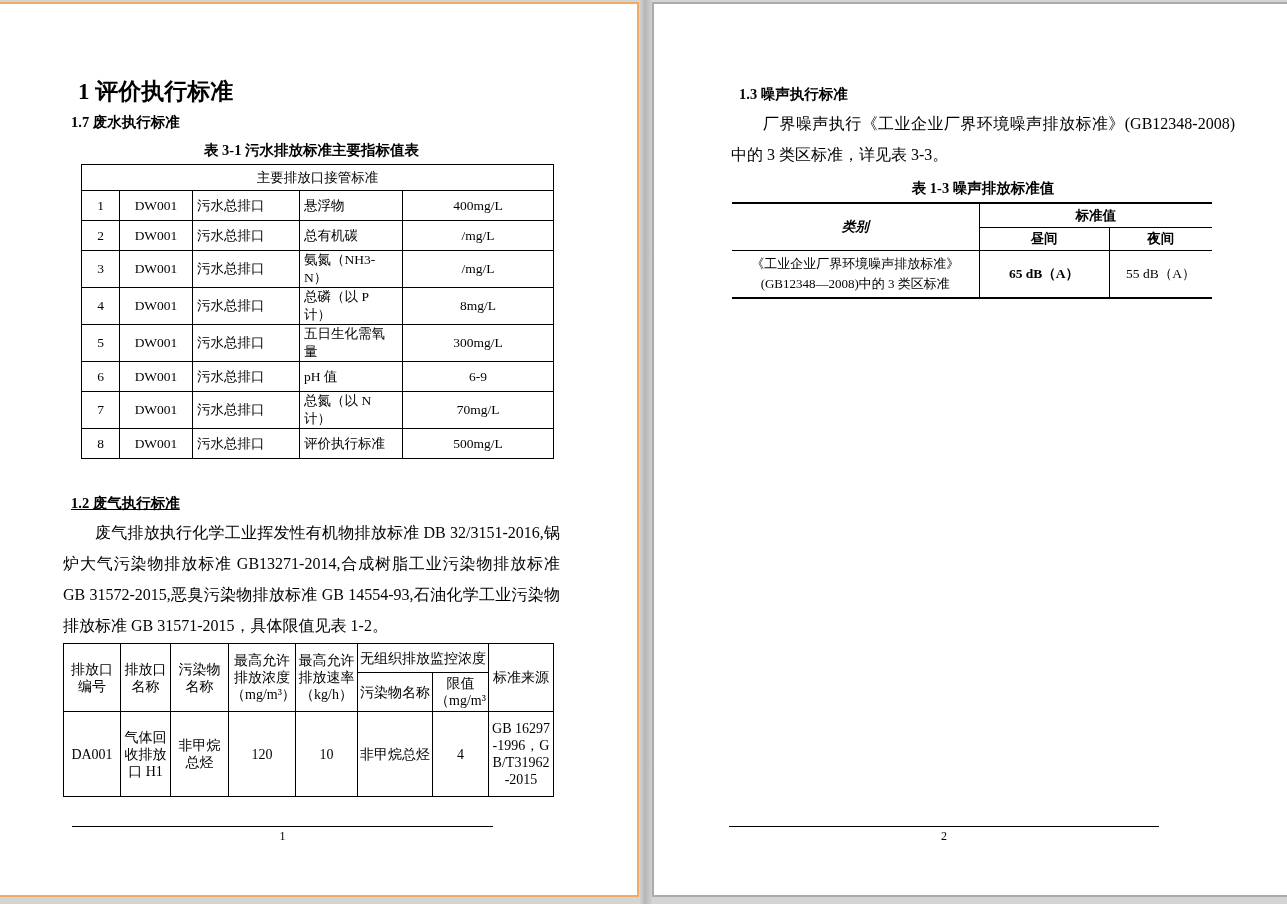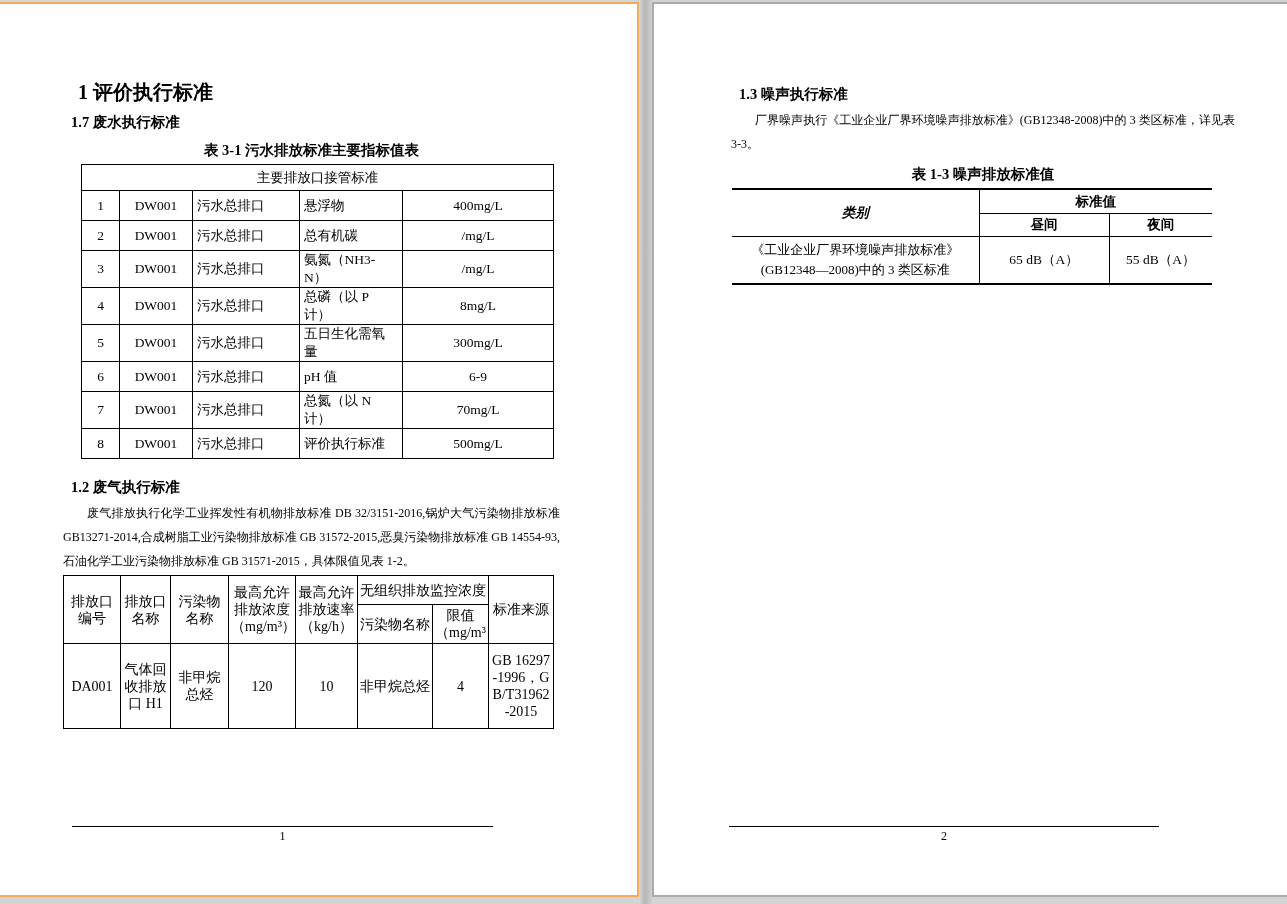--- a/index.html
+++ b/index.html
@@ -15,25 +15,25 @@
   }
   .page{
     position:absolute;top:2px;height:895px;background:#ffffff;
     box-sizing:border-box;
   }
   .page-left{left:-22px;width:661px;border:2px solid #f0ac62;border-left:none;}
   .page-right{left:652px;width:660px;border:2px solid #ababab;}
   .content-l{padding:78px 77px 0 85px;}
   .content-r{padding:80px 75px 0 77px;}
 
-  h1{font-size:20px;font-weight:bold;margin:0 0 0 15px;line-height:20px;}
+  h1{font-size:23px;font-weight:bold;margin:0 0 0 15px;line-height:20px;}
   h2{font-size:14.5px;font-weight:bold;margin:10px 0 0 8px;line-height:20px;}
-  h2.sec12{margin-top:18px;}
+  h2.sec12{margin-top:34px;text-decoration:underline;}
   p.body-text{
-    font-size:12px;line-height:24px;margin:4px 0 0 0;
+    font-size:16px;line-height:31px;margin:4px 0 0 0;
     text-align:justify;text-indent:2em;
   }
   .caption{
     text-align:center;font-weight:bold;font-size:14.5px;margin:8px 0 4px 0;line-height:20px;
   }
 
   table{border-collapse:collapse;table-layout:fixed;}
   td{border:1px solid #000;overflow:hidden;}
 
   
@@ -54,21 +54,21 @@
   
   .t13{width:480px;margin-left:1px;font-size:13.5px;margin-top:2px;}
   .t13 td{border:none;text-align:center;padding:0 4px;}
   .t13 .r1 td{border-top:2px solid #000;height:23px;font-weight:bold;}
   .t13 .cat-h{border-right:1px solid #000 !important;border-bottom:1px solid #000 !important;font-style:italic;}
   .t13 .std{border-bottom:1px solid #000;}
   .t13 .r2 td{border-bottom:1px solid #000;height:22px;font-weight:bold;}
   .t13 .r2 .day{border-right:1px solid #000;}
   .t13 .r3 td{border-bottom:2px solid #000;height:46px;}
   .t13 .r3 .cat{border-right:1px solid #000;white-space:pre-line;line-height:20px;font-size:13px;}
-  .t13 .r3 .day{border-right:1px solid #000;}
+  .t13 .r3 .day{border-right:1px solid #000;font-weight:bold;}
 
   .footer{
     position:absolute;top:822px;border-top:1.5px solid #000;
     text-align:center;font-size:12px;padding-top:2px;line-height:14px;
   }
   .footer-l{left:94px;width:421px;}
   .footer-r{left:75px;width:430px;}
 </style>
 </head>
 <body>

